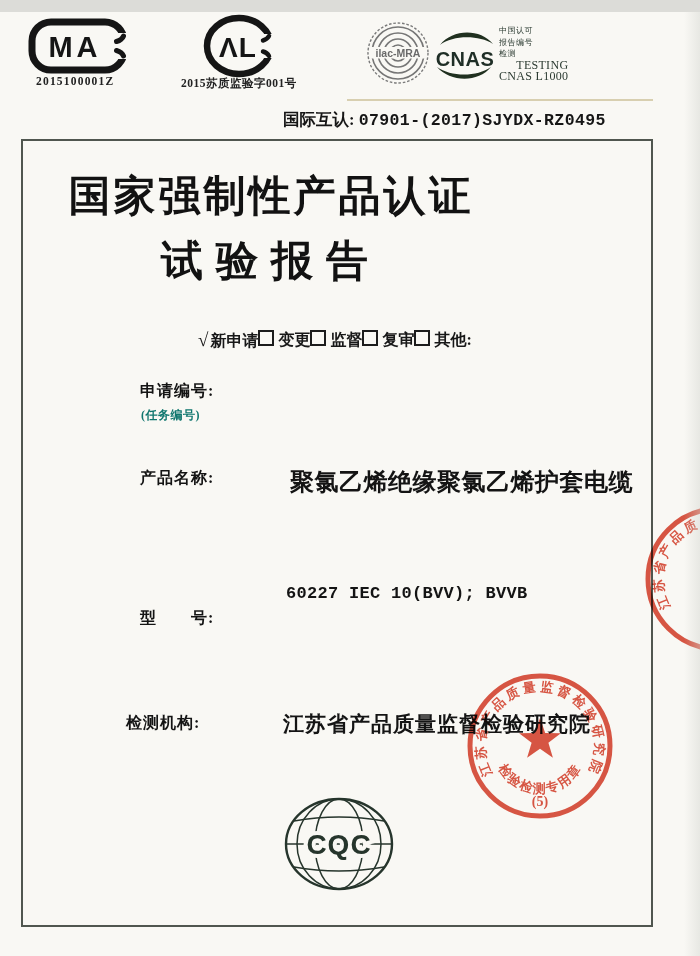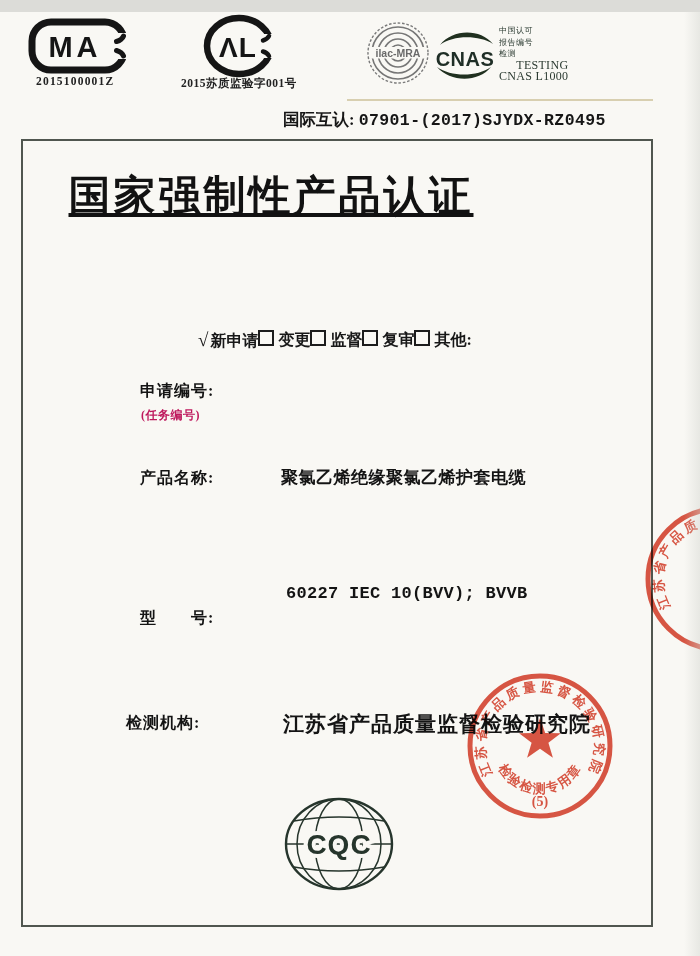--- a/index.html
+++ b/index.html
@@ -12,30 +12,30 @@
   
   .logo-num{font-weight:bold;font-size:11.5px;letter-spacing:1.2px;color:#222;}
   .cnas-lines{font-weight:normal;color:#2b3a31;font-size:8px;line-height:11.5px;letter-spacing:.5px;}
   .cnas-lines .en{font-size:12px;letter-spacing:.3px;text-align:right;}
   
   .report-line{font-size:16.5px;font-weight:bold;white-space:nowrap;color:#161616;}
   .report-line .val{font-family:"Liberation Mono",monospace;font-size:16.5px;font-weight:bold;letter-spacing:.4px;}
   
   .frame{left:21px;top:127px;width:628px;height:784px;border:2px solid #50564f;background:transparent;}
   
-  .title{left:21px;width:500px;text-align:center;font-weight:600;color:#121212;white-space:nowrap;text-decoration:underline;}
+  .title{left:21px;width:500px;text-align:center;font-weight:600;color:#121212;white-space:nowrap;}
   .title1{top:156px;font-size:42px;letter-spacing:3px;}
   .title2{top:221px;font-size:42px;letter-spacing:13px;}
   
   .cbrow{left:198px;top:317px;display:flex;font-size:16px;font-weight:bold;color:#181818;white-space:nowrap;align-items:center;}
   .cbox{display:inline-block;width:12px;height:12px;border:2px solid #1c1c1c;margin-right:4px;vertical-align:-1px;background:transparent;}
   .ckmark{font-size:19px;font-weight:bold;margin-right:2px;}
   
   .flabel{font-size:16px;font-weight:bold;letter-spacing:1px;color:#141414;white-space:nowrap;}
-  .fsub{font-size:12px;font-weight:bold;letter-spacing:.5px;color:#be185d;font-family:Liberation Serif, serif;}
+  .fsub{font-size:12px;font-weight:bold;letter-spacing:.5px;color:#0f766e;font-family:Liberation Serif, serif;}
   .fval-mono{font-family:"Liberation Mono",monospace;font-weight:600;color:#141414;white-space:nowrap;}
   .fval-cn{font-weight:600;color:#141414;white-space:nowrap;}
   
   .stamp{mix-blend-mode:multiply;opacity:.88;}
   
   .scanline{background:#d8cfb0;}
   .bottomband{left:0;top:944px;width:700px;height:5px;background:#e2dbc7;opacity:.75;}
   .bottomlight{left:0;top:949px;width:700px;height:7px;background:#f3f0e8;}
   .rightshade{left:684px;top:0;width:16px;height:956px;background:linear-gradient(90deg,rgba(210,212,206,0),rgba(210,212,206,.45));}
 </style>
@@ -95,34 +95,35 @@
   <div class="abs scanline" style="left:347px;top:87px;width:306px;height:2px"></div>
 
   <div class="abs report-line" style="left:283px;top:97px">
     <span>国际互认:</span>
     <span class="val">07901-(2017)SJYDX-RZ0495</span>
   </div>
 
   <div class="abs frame"></div>
 
   <div class="abs title title1">国家强制性产品认证</div>
+  <div class="abs title title2">试验报告</div>
 
   <div class="abs cbrow">
     <span><span class="ckmark">√</span><span>新申请</span></span>
     <span><span class="cbox"></span><span>变更</span></span>
     <span><span class="cbox"></span><span>监督</span></span>
     <span><span class="cbox"></span><span>复审</span></span>
     <span><span class="cbox"></span><span>其他:</span></span>
   </div>
 
   <div class="abs flabel" style="left:140px;top:369px">申请编号:</div>
   <div class="abs fsub" style="left:141px;top:395px">(任务编号)</div>
 
   <div class="abs flabel" style="left:140px;top:456px">产品名称:</div>
-  <div class="abs fval-cn" style="left:281px;top:454px;font-size:17px;letter-spacing:.5px">聚氯乙烯绝缘聚氯乙烯护套电缆</div>
+  <div class="abs fval-cn" style="left:290px;top:454px;font-size:24px;letter-spacing:.5px">聚氯乙烯绝缘聚氯乙烯护套电缆</div>
 
   <div class="abs flabel" style="left:140px;top:596px">型　　号:</div>
   <div class="abs fval-mono" style="left:286px;top:572px;font-size:17px;letter-spacing:.3px">60227 IEC 10(BVV); BVVB</div>
 
   <div class="abs flabel" style="left:126px;top:701px">检测机构:</div>
   <div class="abs fval-cn" style="left:283px;top:698px;font-size:21px;letter-spacing:1px">江苏省产品质量监督检验研究院</div>
 
   <svg class="abs" style="left:283px;top:782px" width="112" height="100" viewBox="-56 -50 112 100">
     <g fill="none" stroke="#26352c">
       <ellipse cx="0" cy="0" rx="53" ry="45" stroke-width="2.4"></ellipse>

